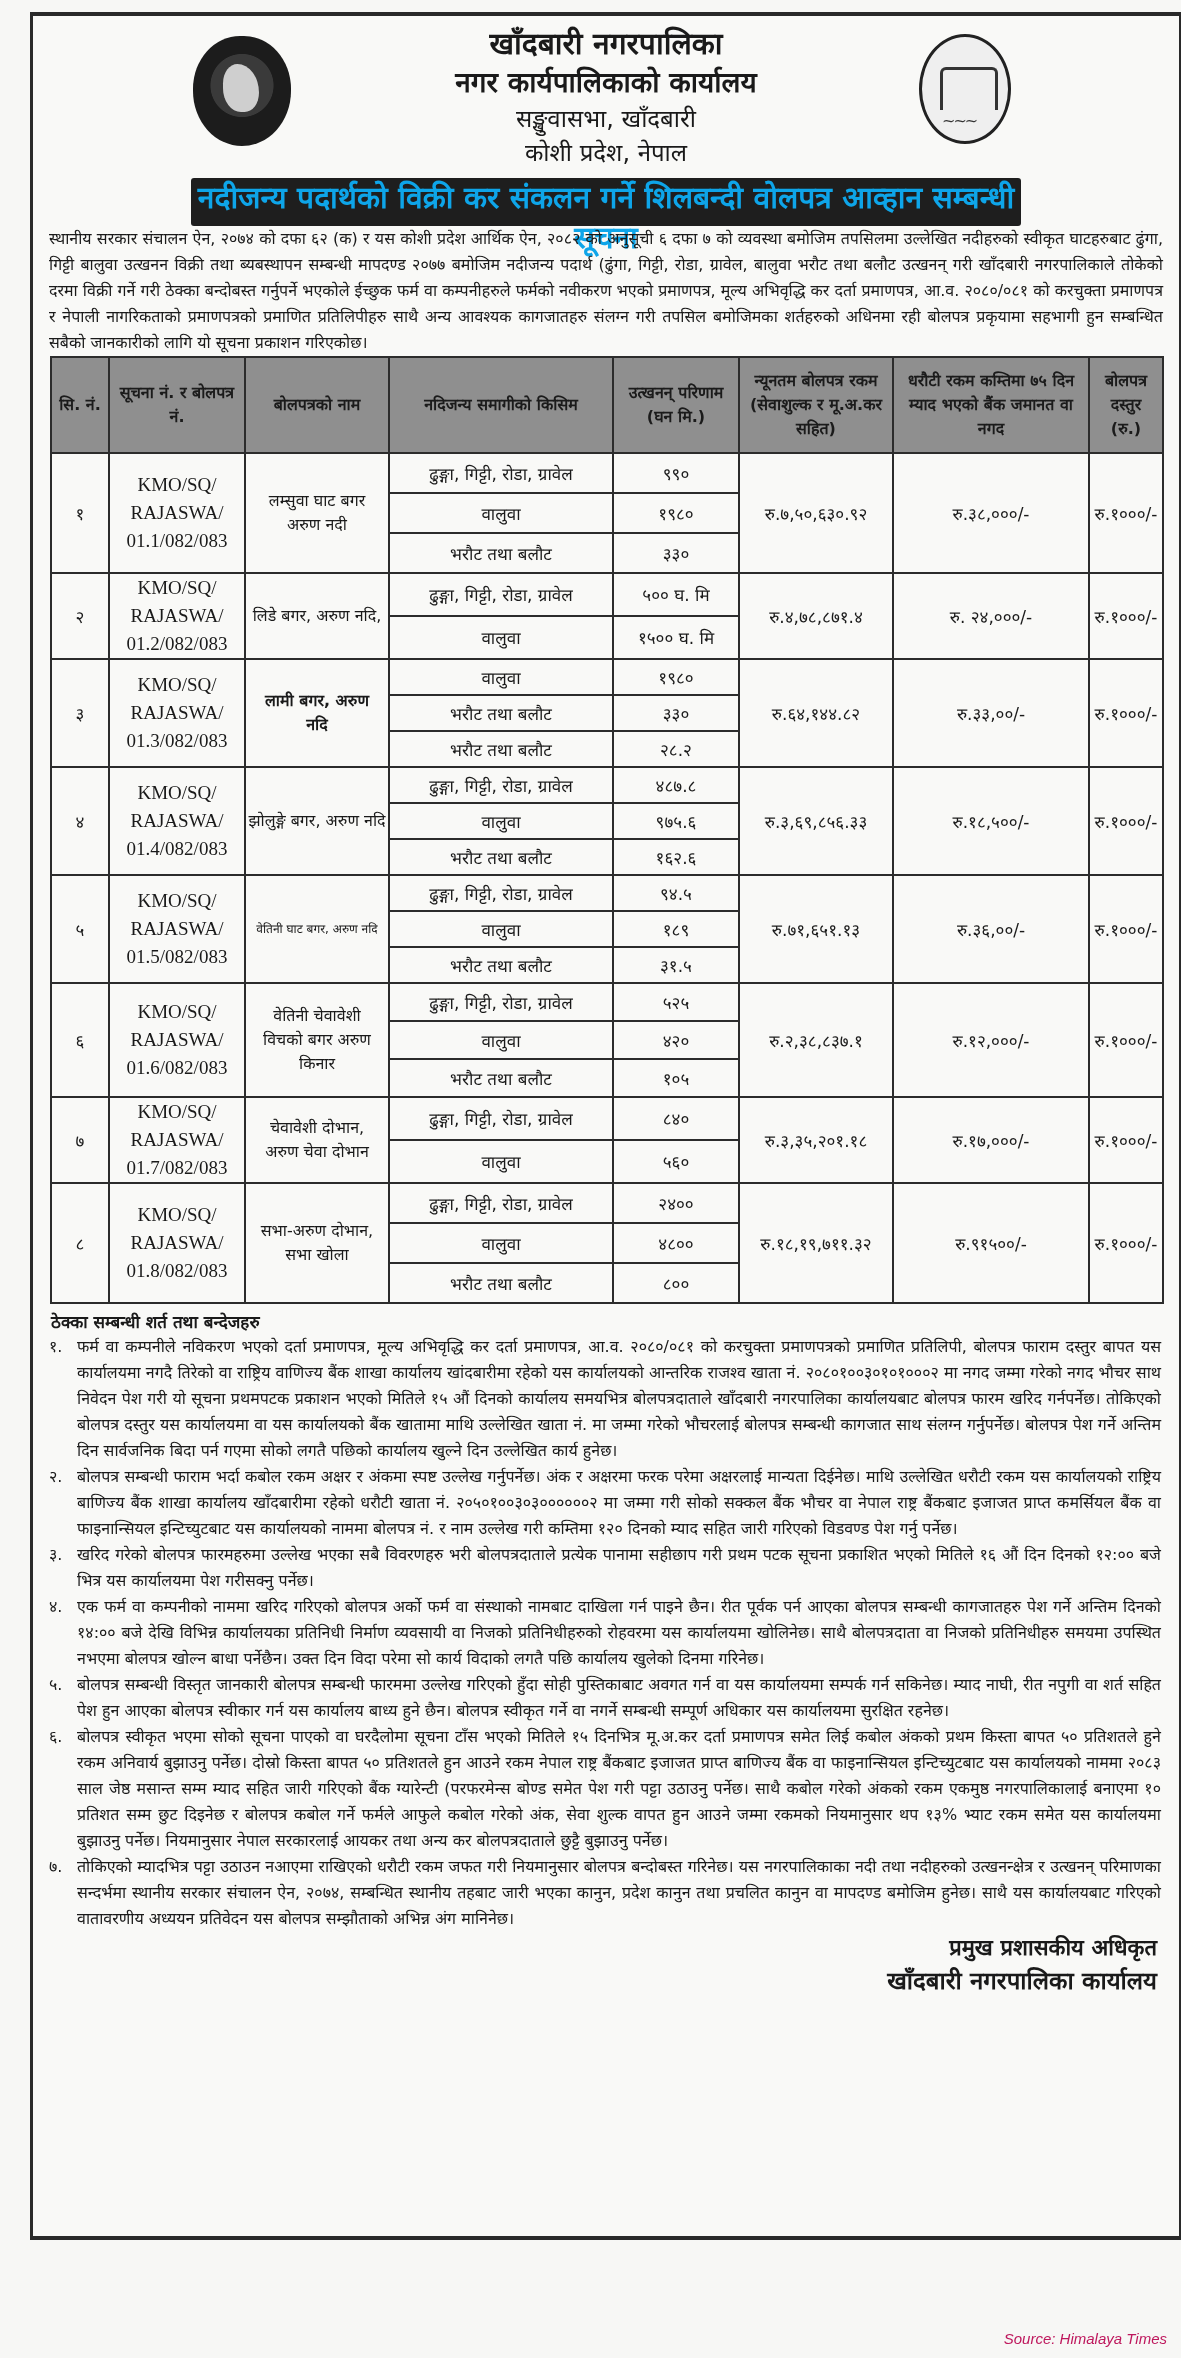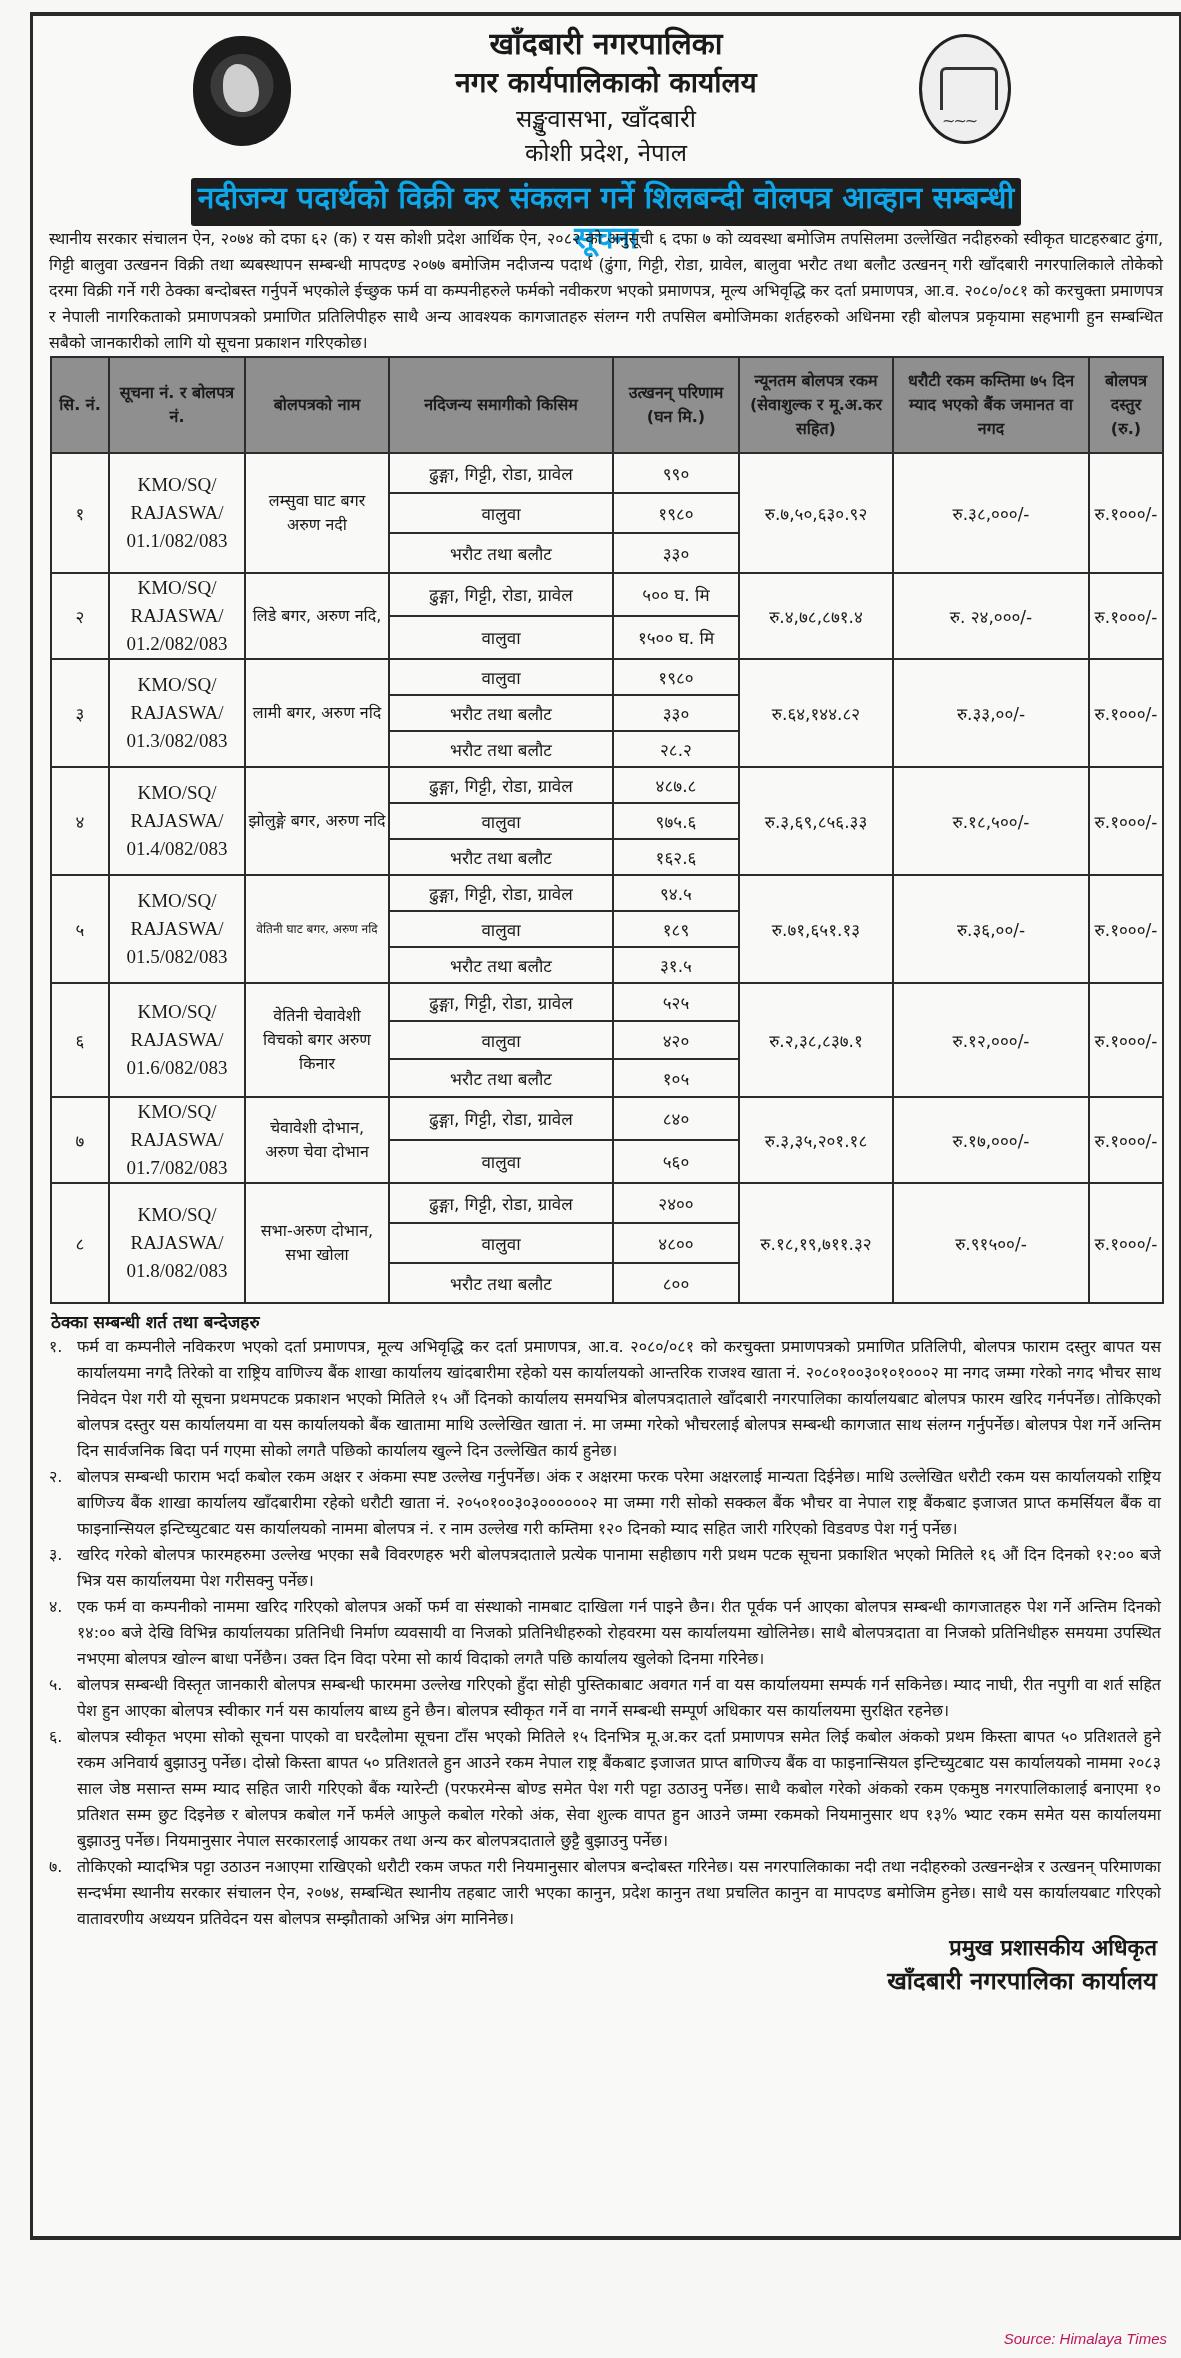--- a/index.html
+++ b/index.html
@@ -132,21 +132,21 @@
           <td class="sub" style="height:40px">वालुवा</td>
           <td class="sub" style="height:40px">१५०० घ. मि</td>
         </tr>
         <tr>
           <td rowspan="3">३</td>
           <td rowspan="3" class="code">
             <div>KMO/SQ/</div>
             <div>RAJASWA/</div>
             <div>01.3/082/083</div>
           </td>
-          <td rowspan="3" style="font-size:16px;line-height:24px;padding:0 6px;">लामी बगर, अरुण नदि</td>
+          <td rowspan="3" style="font-size:16px;line-height:24px;padding:0 6px;font-weight:bold;">लामी बगर, अरुण नदि</td>
           <td class="sub" style="height:36px">वालुवा</td>
           <td class="sub" style="height:36px">१९८०</td>
           <td rowspan="3">रु.६४,१४४.८२</td>
           <td rowspan="3">रु.३३,००/-</td>
           <td rowspan="3">रु.१०००/-</td>
         </tr>
         <tr>
           <td class="sub" style="height:36px">भरौट तथा बलौट</td>
           <td class="sub" style="height:36px">३३०</td>
         </tr>

